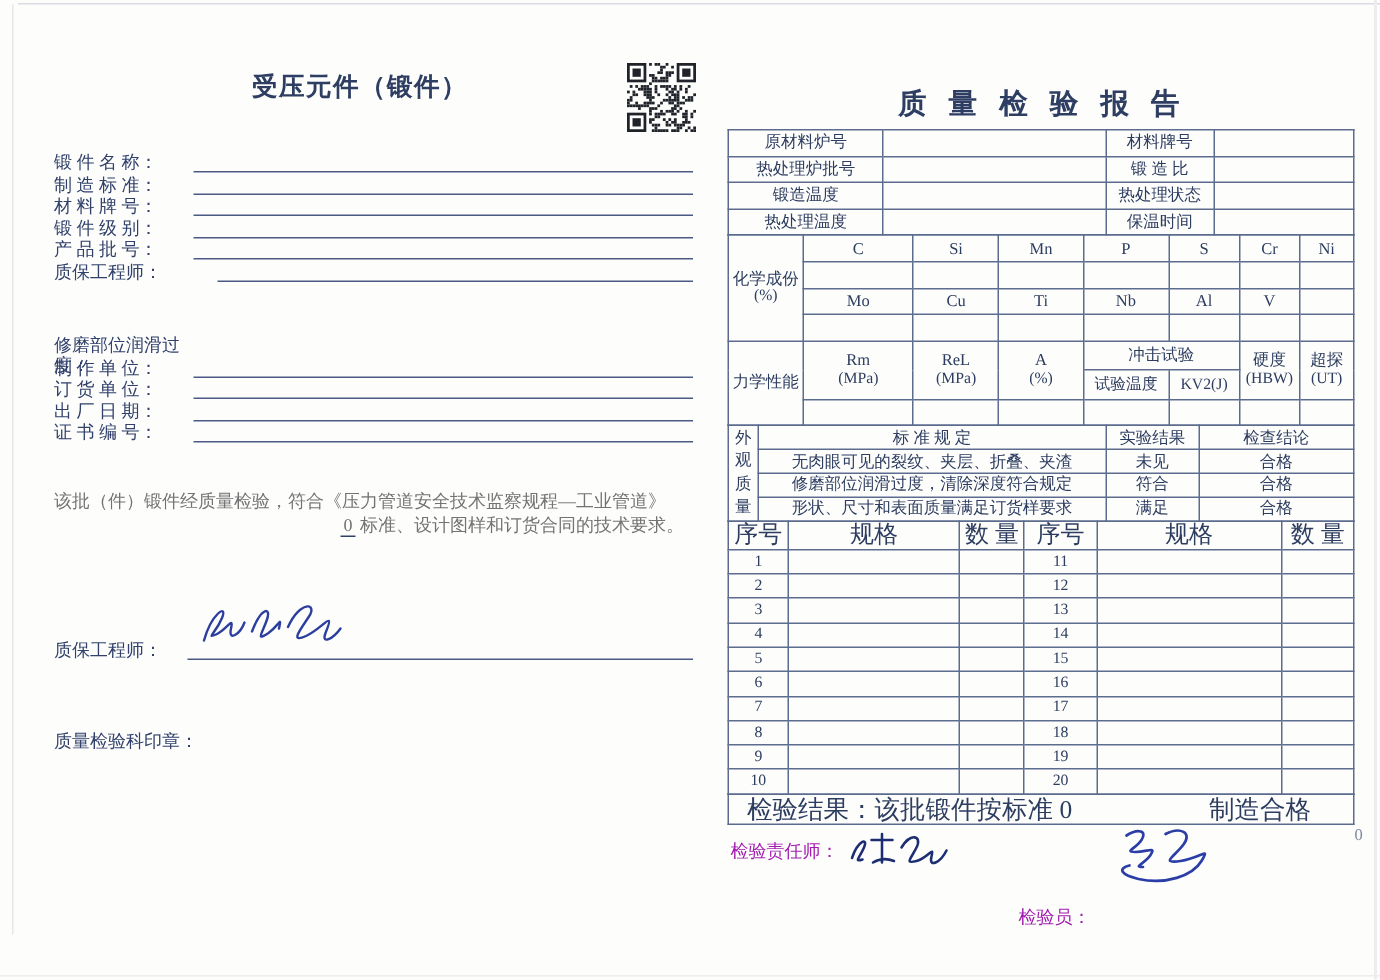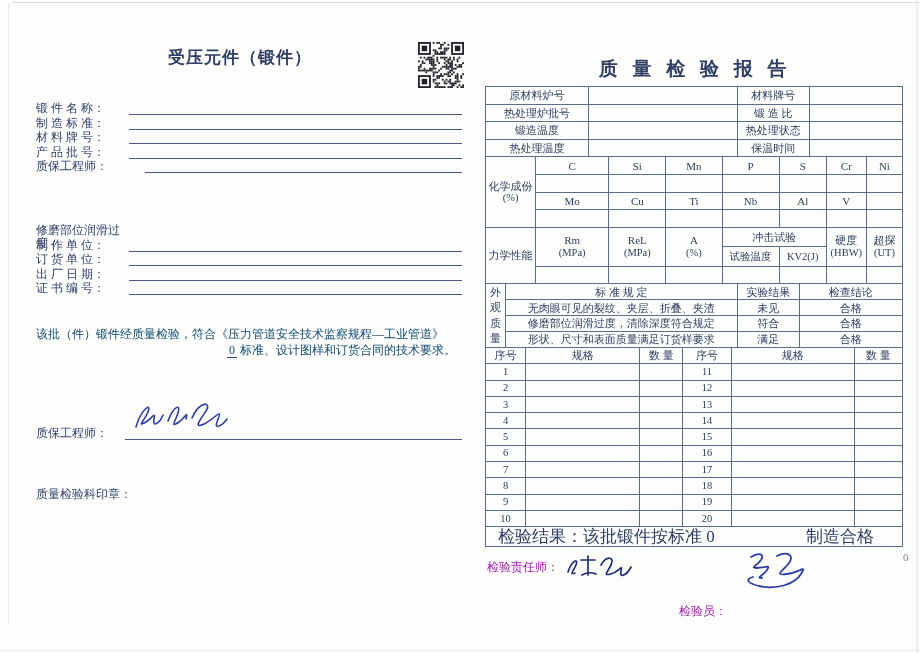--- a/index.html
+++ b/index.html
@@ -18,21 +18,21 @@
   
   .l-title{position:absolute;left:30px;top:46px;width:420px;text-align:center;
     font-size:17px;font-weight:bold;line-height:23px;color:#2e3e62;letter-spacing:1px;}
   .qr{position:absolute;left:418px;top:42px;width:46px;height:46px;}
   .fgroup{position:absolute;left:36px;width:426px;}
   .frow{display:flex;align-items:flex-start;height:14.6px;}
   .flabel{font-size:12px;line-height:13px;width:90px;flex:none;color:#31416b;}
   .flabel.wide{width:106px;}
   .fline{flex:1;border-bottom:1px solid #4a5a85;height:12px;margin-left:3px;}
   .stmt{position:absolute;left:36px;top:327px;width:424px;font-size:12px;
-    line-height:15.8px;color:#0c4a6e;}
+    line-height:15.8px;color:#737373;}
   .stline2{text-align:right;padding-right:4px;}
   .u{border-bottom:1px solid #31416b;padding:0 2px;}
   .qarow{position:absolute;left:36px;top:414px;width:426px;height:26px;
     display:flex;align-items:flex-end;}
   .qarow .flabel{width:86px;}
   .sig-qa{position:absolute;left:92px;bottom:1px;width:110px;height:44px;overflow:visible;}
   .sealrow{position:absolute;left:36px;top:486px;font-size:12px;color:#31416b;}
 
   
   .r-title{position:absolute;left:485px;top:56px;width:420px;text-align:center;
@@ -43,21 +43,21 @@
   .t td{border:1px solid #5c6c8e;font-size:11px;color:#2d3d60;text-align:center;
     vertical-align:middle;padding:0;line-height:1.12;overflow:hidden;white-space:nowrap;}
   .t-info td{height:16.6px;margin-top:48px;}
   .t-cm td{height:16.6px;}
   .t-cm td.mh{height:18.5px;}
   .t-cm .sub{font-size:10.5px;}
   .t-cm .two div{line-height:12.5px;}
   .t-q td{height:14.9px;}
   .t-q .vcell div{line-height:15.5px;font-size:11px;}
   .t-s td{height:15.3px;font-size:10.5px;}
-  .t-s tr.sh td{font-size:11px;}
+  .t-s tr.sh td{font-size:16px;}
   .t-r td{height:16.5px;}
   .resrow{display:flex;justify-content:space-between;align-items:center;
     padding:0 28px 0 12px;font-size:17px;}
   .rfooter{position:absolute;left:487px;top:549px;width:420px;height:50px;
     font-size:12px;color:#a21caf;}
   .rfooter .lbl{position:absolute;top:10px;}
   .sig{position:absolute;overflow:visible;}
   .stray{position:absolute;left:903px;top:551px;font-size:11px;color:#7d879c;}
   svg.hand path{fill:none;stroke-linecap:round;stroke-linejoin:round;}
 </style>
@@ -282,20 +282,24 @@
     </div>
     <div class="frow">
       <span class="flabel">制 造 标 准：</span>
       <span class="fline"></span>
     </div>
     <div class="frow">
       <span class="flabel">材 料 牌 号：</span>
       <span class="fline"></span>
     </div>
     <div class="frow">
+      <span class="flabel">锻 件 级 别：</span>
+      <span class="fline"></span>
+    </div>
+    <div class="frow">
       <span class="flabel">产 品 批 号：</span>
       <span class="fline"></span>
     </div>
     <div class="frow">
       <span class="flabel wide">质保工程师：</span>
       <span class="fline"></span>
     </div>
   </div>
 
   <div class="fgroup" style="top:224px;">

